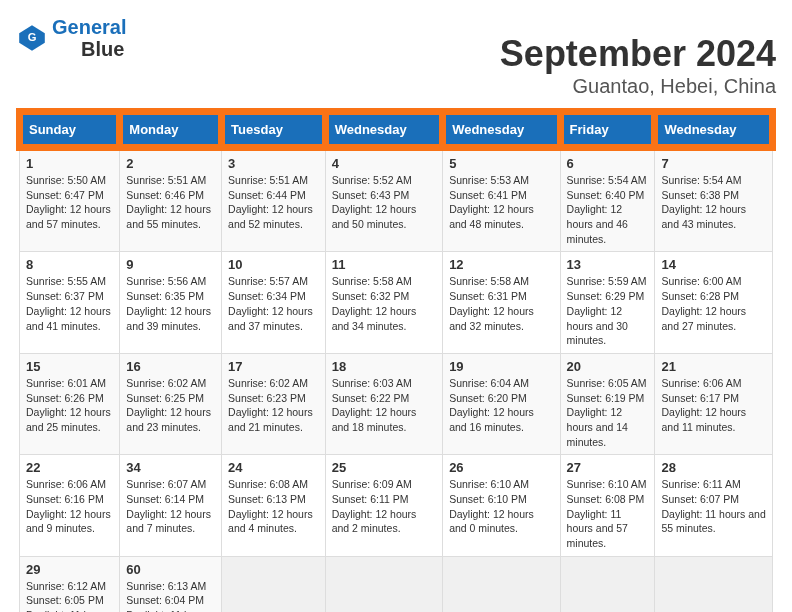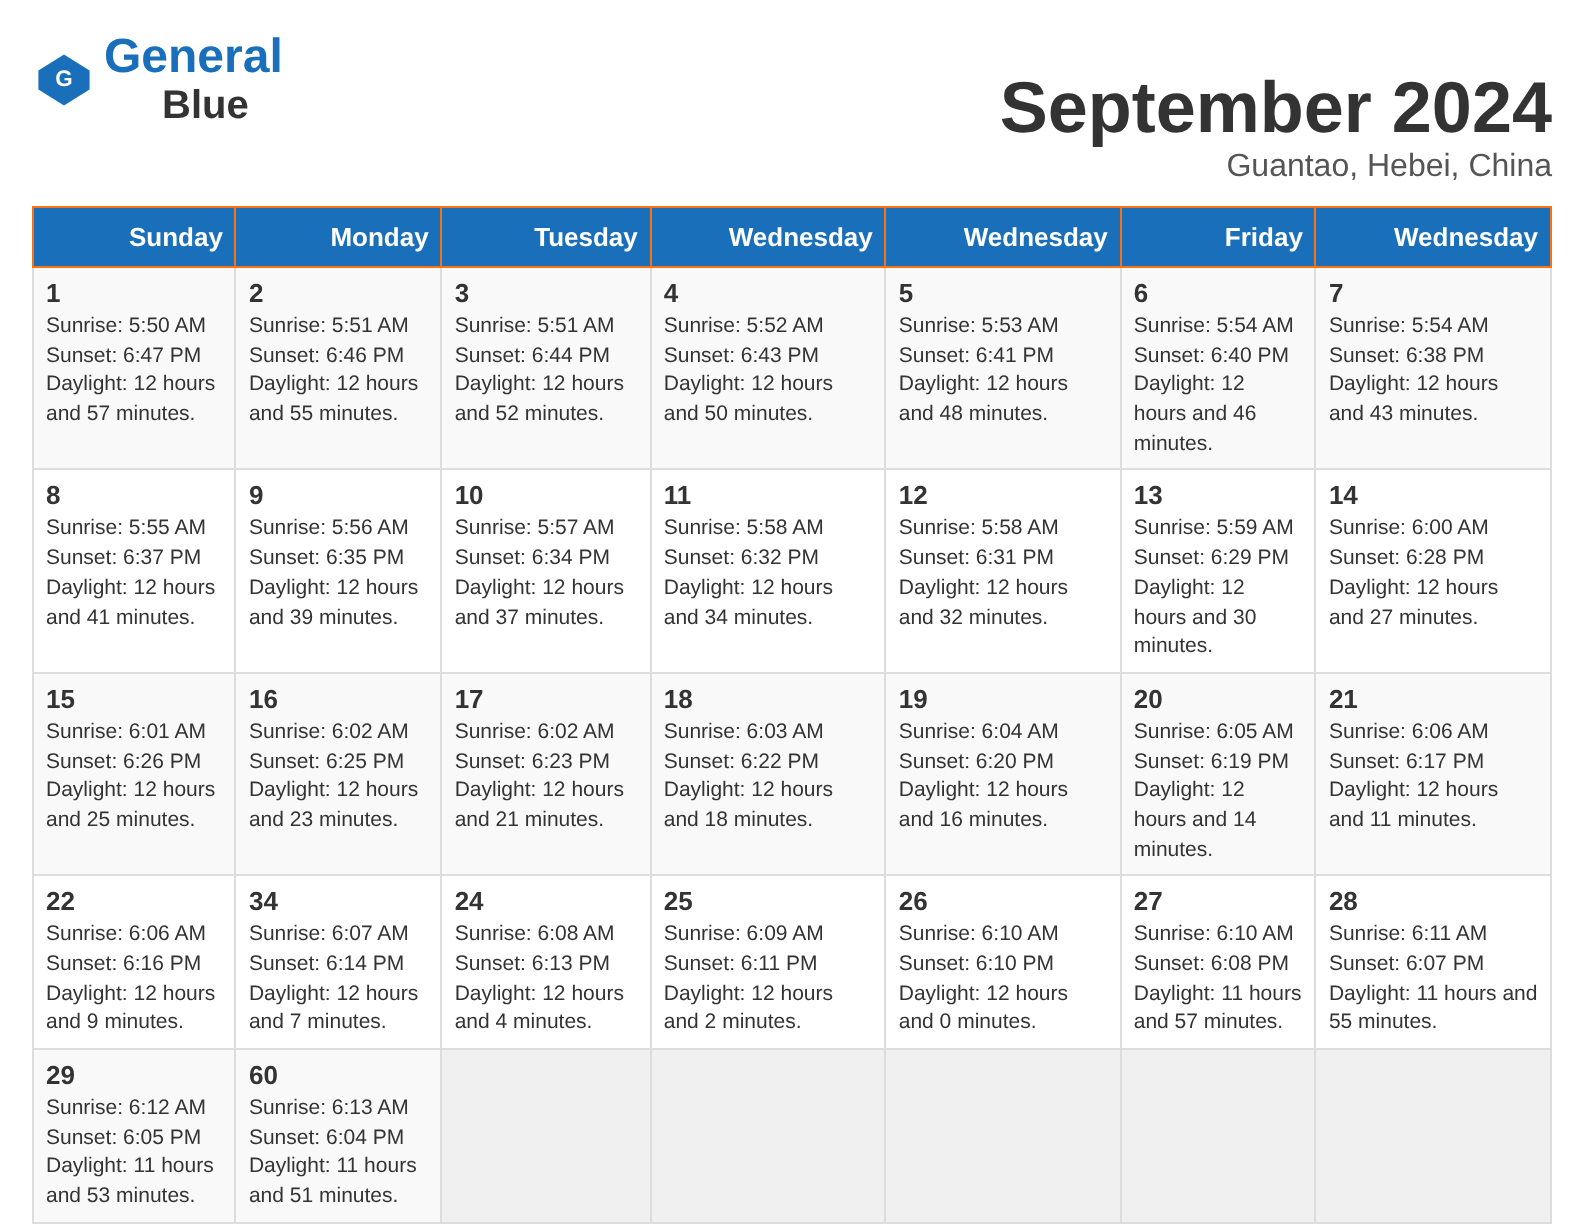--- a/index.html
+++ b/index.html
@@ -28,37 +28,37 @@
     .title-area {
       text-align: right;
       margin-top: 17px;
     }
     .month-title {
       font-size: 36px;
       font-weight: bold;
       color: #333;
     }
     .location-title {
-      font-size: 16px;
+      font-size: 20px;
       color: #555;
     }
     table {
       width: 100%;
       border-collapse: collapse;
     }
     thead tr {
       background-color: #1a6fba;
       color: #fff;
     }
     thead th {
       padding: 7px 6px;
       font-size: 13px;
       font-weight: bold;
-      border: 1px solid #f97316;
-      text-align: right;
+      border: 7px solid #f97316;
+      text-align: left;
     }
     tbody tr {
       border-bottom: 1px solid #ccc;
     }
     tbody td {
       vertical-align: top;
       padding: 5px 6px;
       font-size: 11px;
       color: #333;
       border: 1px solid #ddd;
@@ -89,21 +89,21 @@
 </head>
 <body>
 
 <div class="header-area">
   <div class="logo">
     <svg class="logo-icon" viewBox="0 0 40 40">
       <polygon points="20,4 36,14 36,26 20,36 4,26 4,14" fill="#1a6fba"></polygon>
       <text x="20" y="24" text-anchor="middle" fill="white" font-size="14" font-weight="bold">G</text>
     </svg>
     <div>
-      <div style="font-size:24px;font-weight:bold;color:#1a6fba;line-height:1.1;">General</div>
+      <div style="font-size:20px;font-weight:bold;color:#1a6fba;line-height:1.1;">General</div>
       <div style="font-size:20px;font-weight:bold;color:#333;line-height:1.1;margin-left:29px;">Blue</div>
     </div>
   </div>
   <div class="title-area">
     <div class="month-title">September 2024</div>
     <div class="location-title">Guantao, Hebei, China</div>
   </div>
 </div>
 
 <table>

